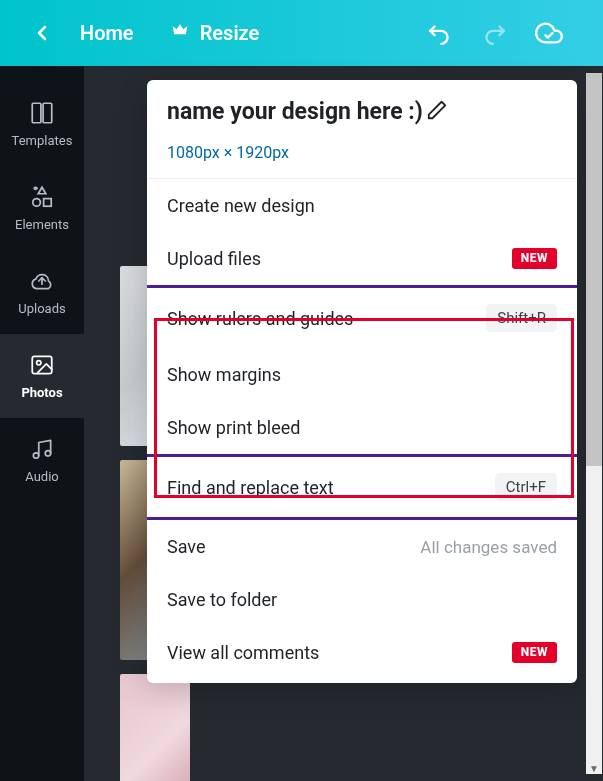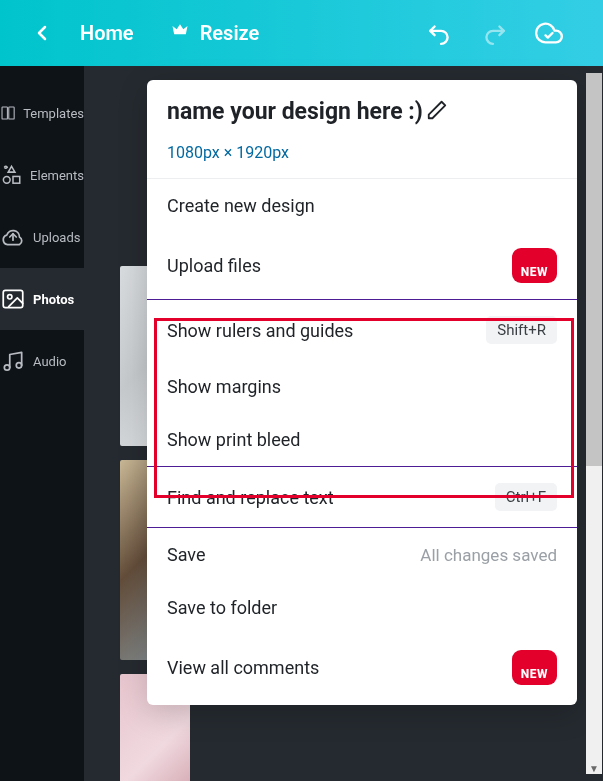--- a/index.html
+++ b/index.html
@@ -17,21 +17,21 @@
     .back-chevron { color: #fff; display: flex; align-items: center; padding: 6px 8px 6px 0; cursor: pointer; }
     .tb-item { color: #fff; font-weight: 600; font-size: 20px; padding: 10px 18px; border-radius: 6px; display: flex; align-items: center; gap: 10px; cursor: pointer; }
     .tb-item.active { background: rgba(255,255,255,0.28); }
     .tb-icons-right { margin-left: auto; display: flex; align-items: center; gap: 28px; padding-right: 10px; }
     .tb-icon { color: #fff; display: flex; align-items: center; justify-content: center; cursor: pointer; }
     .tb-icon.disabled { opacity: 0.5; cursor: default; }
     
     .main { display: flex; height: calc(781px - 66px); position: relative; }
     
     .sidebar { width: 84px; background: #0e1318; display: flex; flex-direction: column; padding-top: 16px; }
-    .sb-item { display: flex; flex-direction: row; align-items: center; gap: 7px; color: #b8bcc2; padding: 18px 0; cursor: pointer; font-size: 13px; }
+    .sb-item { display: flex; flex-direction: column; align-items: center; gap: 7px; color: #b8bcc2; padding: 18px 0; cursor: pointer; font-size: 13px; }
     .sb-item.active { background: #252a30; color: #fff; font-weight: bold; }
     .sb-item svg { width: 26px; height: 26px; }
     
     .canvas-area { flex: 1; background: #252a30; position: relative; }
     .photo-strip { position: absolute; left: 36px; top: 200px; width: 70px; bottom: 0; }
     .photo-placeholder { width: 70px; height: 180px; background: linear-gradient(135deg, #d9dcdf 0%, #c6cacd 50%, #e2e4e6 100%); margin-bottom: 14px; border-radius: 2px; }
     .photo-placeholder.ph2 { background: linear-gradient(135deg, #c9b896 0%, #634d3a 45%, #8a9aa3 100%); height: 200px; }
     .photo-placeholder.ph3 { background: linear-gradient(135deg, #e8c5ce 0%, #f0d9df 60%, #d4a8b2 100%); height: 120px; }
     
     .search-stub { position: absolute; left: 120px; top: 25px; width: 28px; height: 50px; background: #fff; border: 1px solid #e0e2e5; border-radius: 6px 0 0 6px; border-right: none; display: flex; align-items: center; justify-content: flex-end; }
@@ -43,24 +43,24 @@
       width: 430px;
       background: #fff;
       border-radius: 6px;
       box-shadow: 0 8px 30px rgba(0,0,0,0.18);
       padding-bottom: 4px;
     }
     .dd-header { padding: 18px 20px 16px; border-bottom: 1px solid #eceef0; }
     .dd-title-row { display: flex; align-items: center; gap: 3px; }
     .dd-title { font-size: 23px; font-weight: 700; color: #1f2328; }
     .dd-dims { font-size: 16px; color: #0369a1; margin-top: 18px; }
-    .dd-section { border-bottom: 1px solid #4c1d95; }
+    .dd-section { border-bottom: 3px solid #4c1d95; }
     .dd-item { display: flex; align-items: center; justify-content: space-between; padding: 16px 20px; font-size: 18px; color: #1f2328; cursor: pointer; }
     .dd-right-faded { color: #9aa0a6; font-size: 17px; }
-    .badge-new { background: #e3002b; color: #fff; font-weight: 800; font-size: 12px; padding: 17px 9px 4px; border-radius: 9px; letter-spacing: 0.5px; }
+    .badge-new { background: #e3002b; color: #fff; font-weight: 800; font-size: 12px; padding: 3px 9px 4px; border-radius: 3px; letter-spacing: 0.5px; }
     .kbd { background: #f1f3f5; border-radius: 5px; padding: 5px 11px; font-size: 15px; color: #3c4044; }
     
     .highlight-box { position: absolute; left: 154px; top: 252px; width: 420px; height: 180px; border: 3px solid #e3002b; pointer-events: none; }
     
     .scroll-track { position: absolute; right: 1px; top: 7px; width: 16px; height: calc(100% - 14px); background: #f0f0f0; }
     .scroll-thumb { width: 100%; background: #c4c4c4; position: absolute; top: 0; height: 56%; }
     .scroll-arrow { position: absolute; width: 16px; height: 16px; display:flex; align-items:center; justify-content:center; color:#6a6a6a; font-size:10px;}
     .scroll-arrow.up { top: -2px; }
     .scroll-arrow.down { bottom: -2px; }
   </style>

